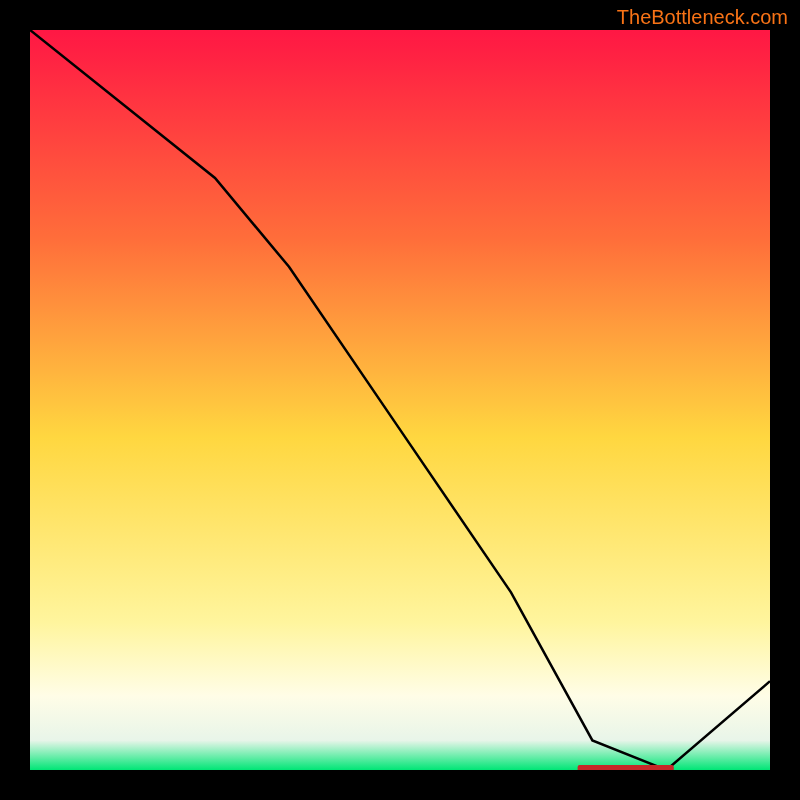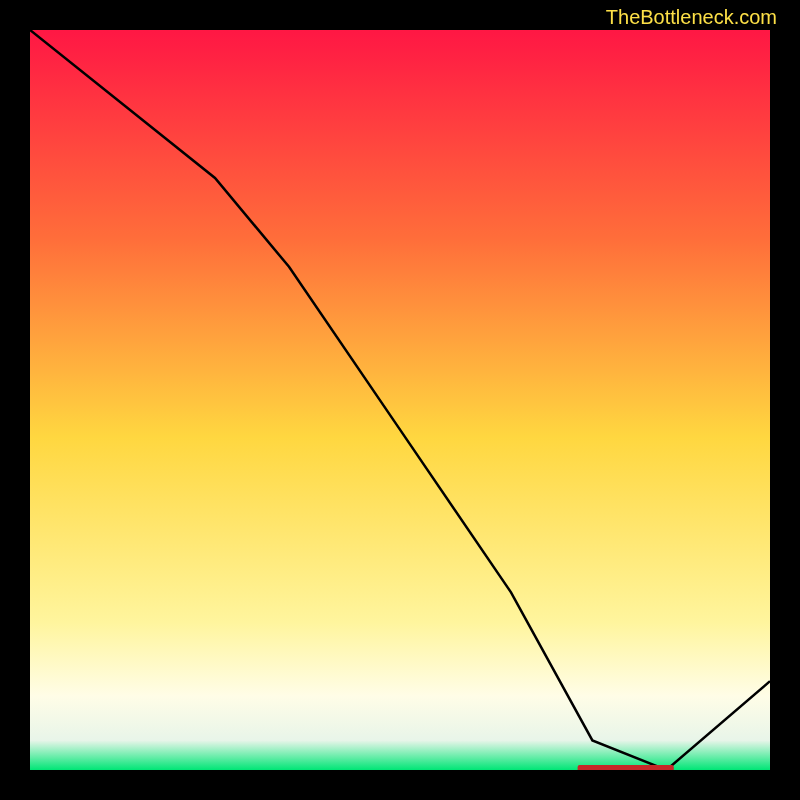--- a/index.html
+++ b/index.html
@@ -7,22 +7,22 @@
     width: 800px;
     height: 800px;
     background: #000;
     position: relative;
     font-family: Arial, sans-serif;
     overflow: hidden;
   }
   .watermark {
     position: absolute;
     top: 6px;
-    right: 23px;
-    color: #fde047;
+    right: 12px;
+    color: #f97316;
     font-size: 20px;
     font-weight: 500;
     z-index: 10;
   }
   .plot-area {
     position: absolute;
     left: 30px;
     top: 30px;
     width: 740px;
     height: 740px;

